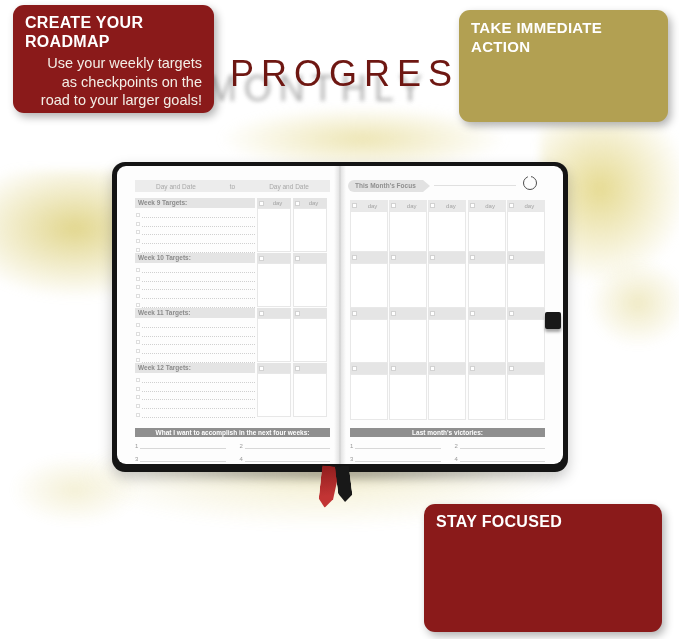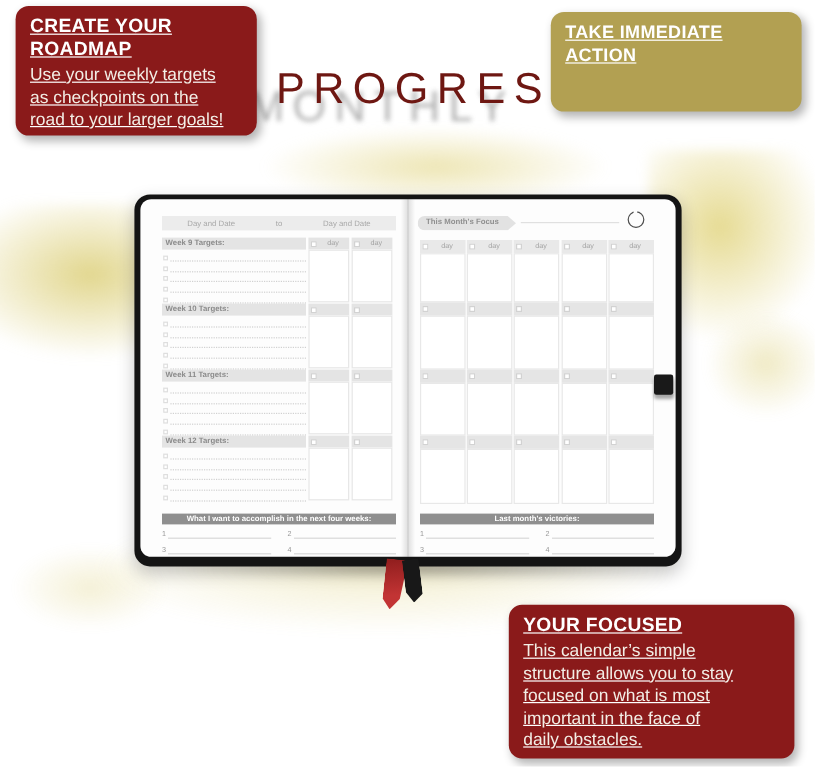--- a/index.html
+++ b/index.html
@@ -23,26 +23,26 @@
 
   
   .headline-ghost{position:absolute;left:206px;top:68px;width:224px;text-align:center;
       font-size:36px;letter-spacing:7px;color:#9d9d9d;filter:blur(2px);opacity:.8;}
   .headline-main{position:absolute;left:230px;top:53px;width:224px;text-align:center;
       font-size:36px;letter-spacing:7px;color:#6e1712;}
 
   
   .badge{position:absolute;border-radius:11px;box-shadow:3px 4px 8px rgba(0,0,0,.30);
          padding:8px 12px;box-sizing:border-box;color:#ffffff;}
-  .badge.red{background:#8a1a1a;text-decoration:underline;}
+  .badge.red{background:#8a1a1a;}
   .badge.gold{background:#b2a052;}
   .badge-title{font-weight:bold;font-size:16px;line-height:19px;letter-spacing:.3px;color:#ffffff;}
-  .badge-body{font-size:14.5px;line-height:18.5px;color:#f3eee6;white-space:pre-line;margin-top:3px;}
+  .badge-body{font-size:14.5px;line-height:18.5px;color:#f3eee6;white-space:pre-line;margin-top:3px;text-align:right;}
   .badge-tl{left:13px;top:5px;width:201px;height:108px;}
-  .badge-tr{left:459px;top:10px;width:209px;height:83px;text-decoration:underline;}
+  .badge-tr{left:459px;top:10px;width:209px;height:112px;}
   .badge-tr .badge-title{font-size:15px;}
   .badge-bl{left:38px;top:503px;width:223px;height:126px;}
   .badge-br{left:424px;top:504px;width:238px;height:128px;}
 
   
   .book-shadow{position:absolute;left:130px;top:466px;width:420px;height:16px;
       background:radial-gradient(ellipse, rgba(0,0,0,.20), transparent 70%);filter:blur(3px);}
   .notebook{position:absolute;left:112px;top:162px;width:456px;height:310px;
       background:#141414;border-radius:13px;box-shadow:0 6px 14px rgba(0,0,0,.22);}
   .pages{position:absolute;left:5px;top:4px;right:5px;bottom:8px;background:#fdfdfd;border-radius:9px;}
@@ -412,21 +412,16 @@
       <div class="spine"></div>
     </div>
     <div class="pen-loop"></div>
   </div>
 
   <div class="ribbon-red"></div>
   <div class="ribbon-black"></div>
 
 
   <div class="badge red badge-br">
-    <div class="badge-title">YOUR FOCUSED</div>
-    <div class="badge-body">This calendar’s simple
-structure allows you to stay
-focused on what is most
-important in the face of
-daily obstacles.</div>
+    <div class="badge-title">STAY FOCUSED</div>
   </div>
 
 </div>
 
 </body></html>

